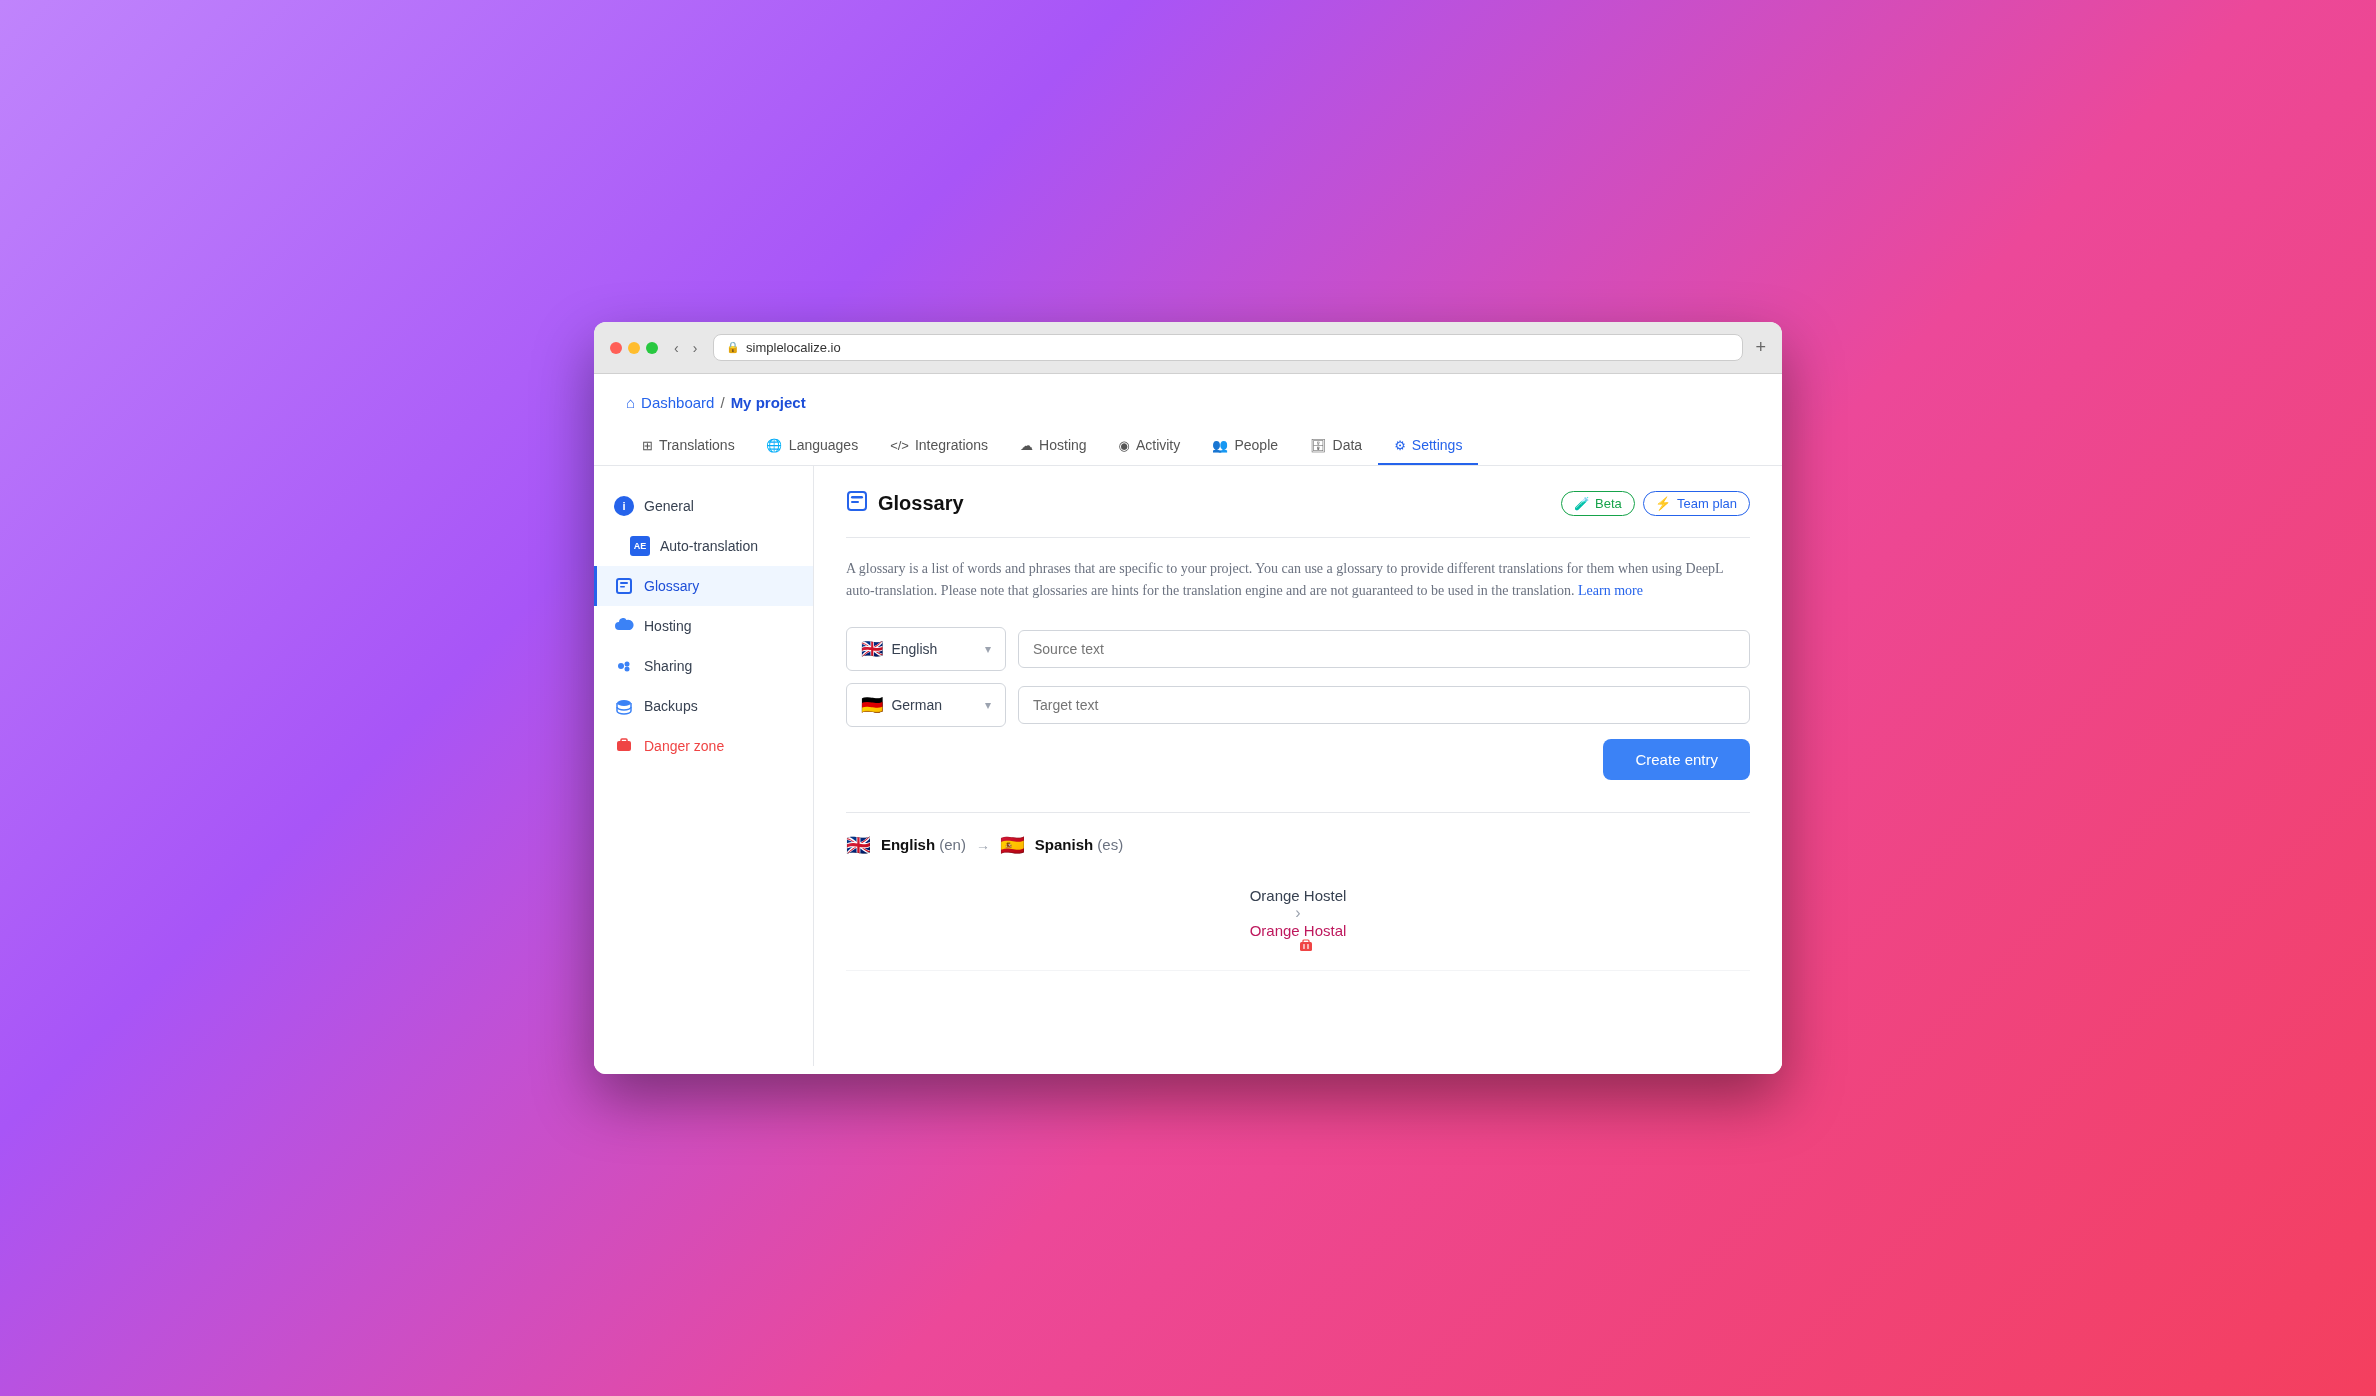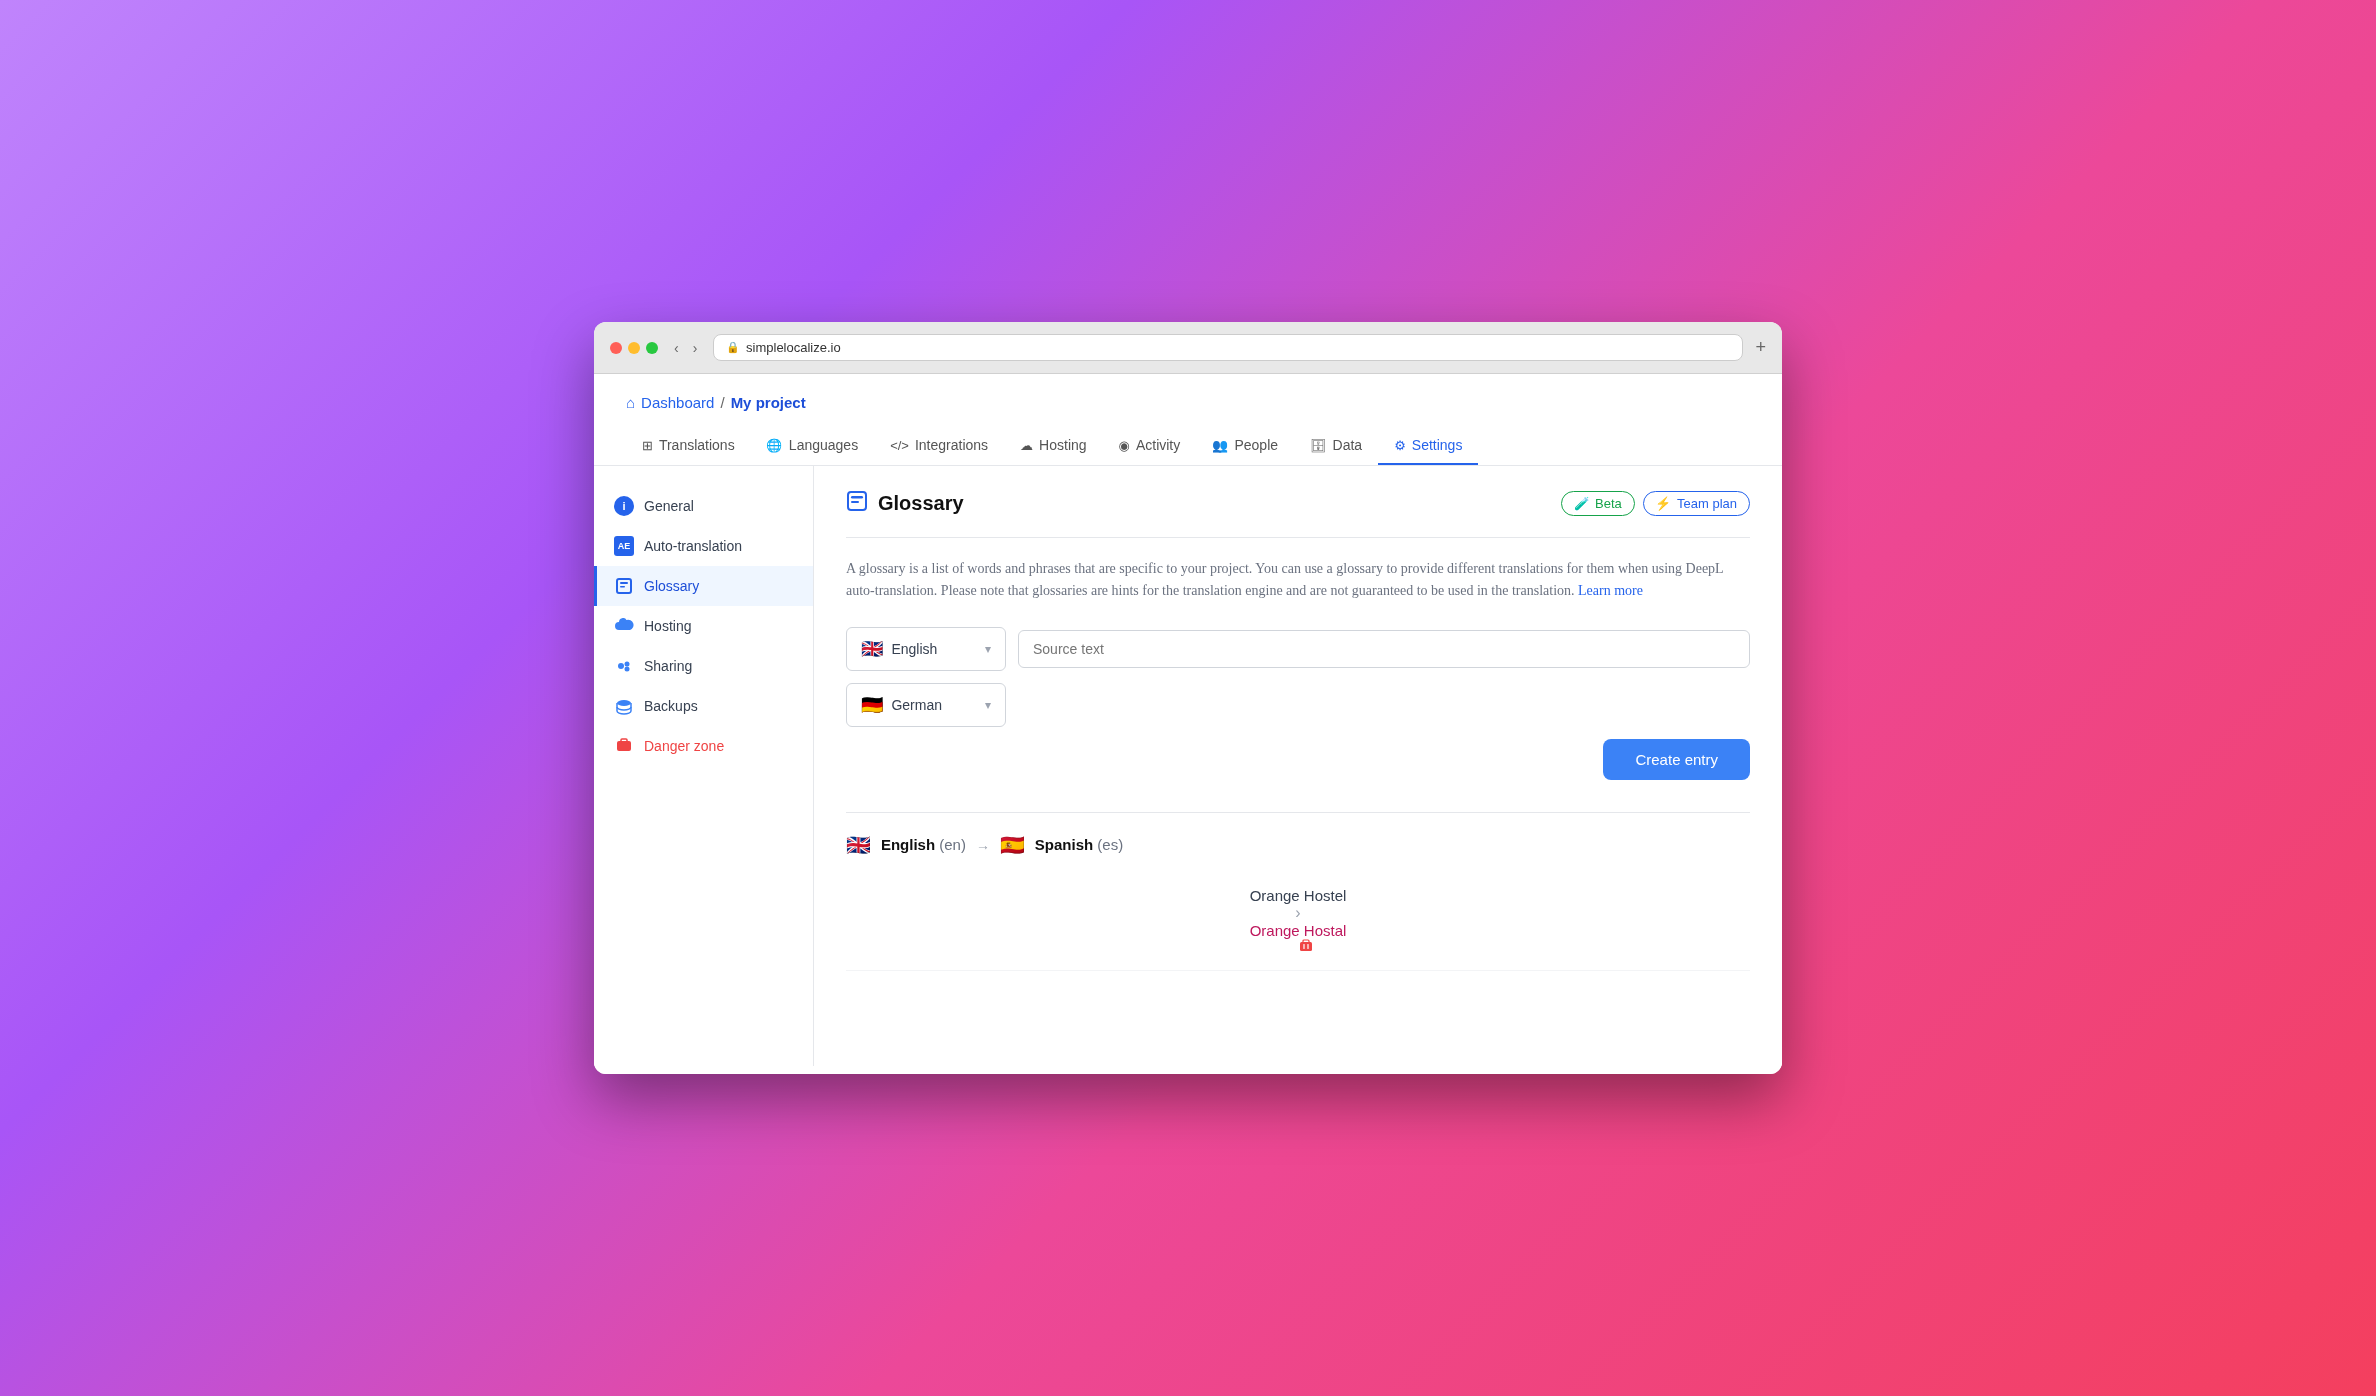--- a/index.html
+++ b/index.html
@@ -145,20 +145,21 @@
       border-radius: 50%;
       color: white;
       font-size: 11px;
       font-weight: 700;
     }
     .sidebar-icon.blue-square {
       background: #2563eb;
       border-radius: 3px;
       color: white;
       font-size: 11px;
+      margin-left: 16px;
     }
     .sidebar-icon.blue-icon { color: #2563eb; }
     .sidebar-icon.red-icon { color: #ef4444; }
     .content-area {
       flex: 1;
       padding: 24px 32px;
       background: white;
     }
     .glossary-header {
       display: flex;
@@ -477,20 +478,21 @@
           </div>
           <input class="text-input" type="text" placeholder="Source text" style="">
         </div>
 
         <div class="form-row">
           <div class="language-select">
             <span class="flag">🇩🇪</span>
             <span>German</span>
             <span class="chevron">▾</span>
           </div>
+          <input class="text-input" type="text" placeholder="Target text" style="">
         </div>
 
         <div class="form-actions">
           <button class="create-btn">Create entry</button>
         </div>
 
         <div class="glossary-entries">
           <div class="language-pair-header">
             <span class="flag-emoji">🇬🇧</span>
             <span class="lang-name">English <span class="lang-code">(en)</span></span>

